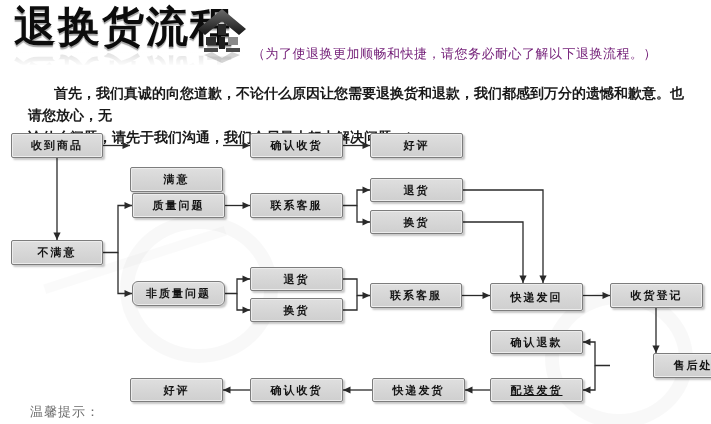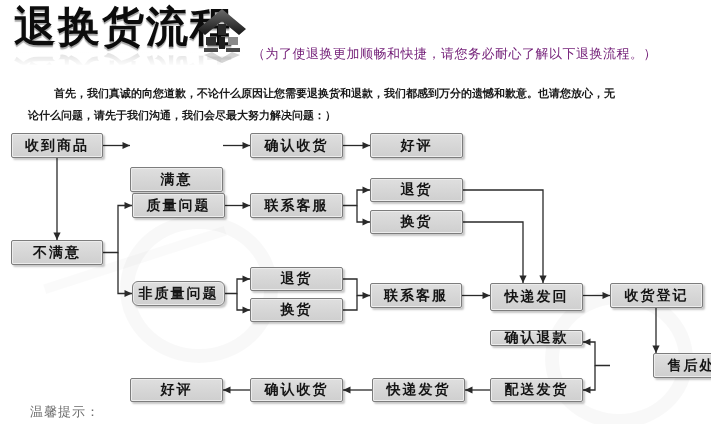--- a/index.html
+++ b/index.html
@@ -24,33 +24,33 @@
   .title-reflect-wrap::after{
     content:"";position:absolute;left:0;top:0;right:0;bottom:0;
     background:linear-gradient(180deg,rgba(255,255,255,.25),rgba(255,255,255,.95));
   }
   .logo-icon{position:absolute;left:196px;top:8px;width:52px;height:56px;}
   .subtitle{
     position:absolute;left:252px;top:45px;font-size:13px;color:#701a75;letter-spacing:.5px;
     white-space:nowrap;
   }
   
-  .intro{position:absolute;left:28px;top:82px;width:668px;font-size:11px;color:#191919;
+  .intro{position:absolute;left:28px;top:82px;width:668px;font-size:14px;color:#191919;
     font-weight:bold;line-height:22px;}
   .intro .l1{text-indent:26px;}
   
   .flowchart{position:absolute;left:0;top:0;width:711px;height:424px;}
   .edges{position:absolute;left:0;top:0;z-index:1;}
   .node{
     position:absolute;box-sizing:border-box;z-index:2;
     background:linear-gradient(180deg,#dfdfdf 0%,#d6d6d6 55%,#cfcfcf 100%);
     border:1px solid #7d7d7d;border-radius:2px;
     box-shadow:inset 0 0 0 1px #ececec,2px 2px 2px rgba(0,0,0,.22);
     display:flex;align-items:center;justify-content:center;
-    font-size:14px;font-weight:bold;color:#141414;letter-spacing:2px;white-space:nowrap;
+    font-size:11px;font-weight:bold;color:#141414;letter-spacing:2px;white-space:nowrap;
   }
   
   .notice{position:absolute;left:30px;top:403px;font-size:13px;color:#6b6b6b;letter-spacing:1px;}
   
   .wm{position:absolute;border-radius:50%;border:14px solid rgba(0,0,0,.028);z-index:0;}
   .wm1{left:120px;top:215px;width:130px;height:120px;}
   .wm2{left:545px;top:290px;width:120px;height:110px;}
   .wm-line{position:absolute;left:40px;top:255px;width:190px;height:0;
     border-top:10px solid rgba(0,0,0,.02);transform:rotate(-18deg);z-index:0;}
 </style>
@@ -149,23 +149,23 @@
         <div class="node" style="left: 250px; top: 193px; width: 93px; height: 25px;">联系客服</div>
         <div class="node" style="left: 370px; top: 178px; width: 93px; height: 24px;">退货</div>
         <div class="node" style="left: 370px; top: 210px; width: 93px; height: 24px;">换货</div>
         <div class="node" style="left: 11px; top: 240px; width: 92px; height: 25px;">不满意</div>
         <div class="node" style="left: 132px; top: 281px; width: 93px; height: 25px; border-radius: 6px;">非质量问题</div>
         <div class="node" style="left: 250px; top: 267px; width: 93px; height: 24px;">退货</div>
         <div class="node" style="left: 250px; top: 298px; width: 93px; height: 24px;">换货</div>
         <div class="node" style="left: 370px; top: 283px; width: 92px; height: 25px;">联系客服</div>
         <div class="node" style="left: 490px; top: 283px; width: 93px; height: 28px;">快递发回</div>
         <div class="node" style="left: 610px; top: 283px; width: 93px; height: 25px;">收货登记</div>
-        <div class="node" style="left: 490px; top: 330px; width: 93px; height: 16px;">确认退款</div>
+        <div class="node" style="left: 490px; top: 330px; width: 93px; height: 24px;">确认退款</div>
         <div class="node" style="left: 610px; top: 353px; width: 93px; height: 25px; margin-left: 43px;">售后处理</div>
-        <div class="node" style="left: 490px; top: 378px; width: 93px; height: 24px;">配送发货</div>
+        <div class="node" style="left: 490px; top: 378px; width: 93px; height: 24px; text-decoration: underline;">配送发货</div>
         <div class="node" style="left: 372px; top: 378px; width: 93px; height: 24px;">快递发货</div>
         <div class="node" style="left: 250px; top: 378px; width: 93px; height: 24px;">确认收货</div>
         <div class="node" style="left: 130px; top: 378px; width: 93px; height: 24px;">好评</div>
       </div>
   </div>
 
   <div class="notice">温馨提示：</div>
 </div>
 
 </body></html>

